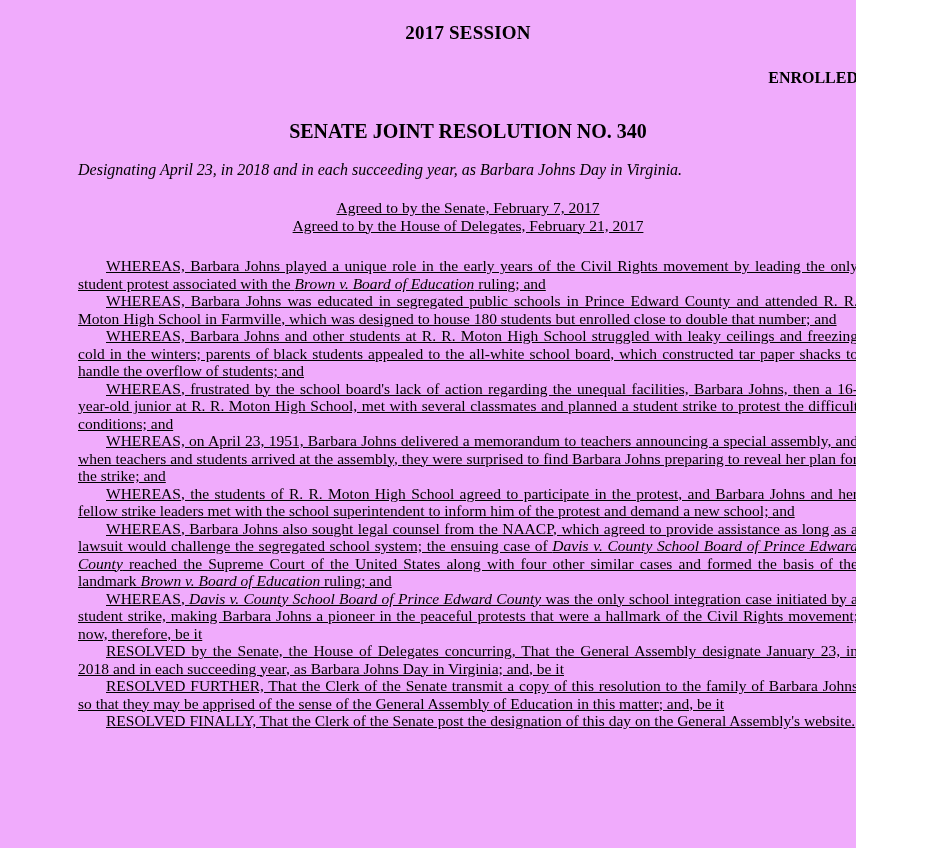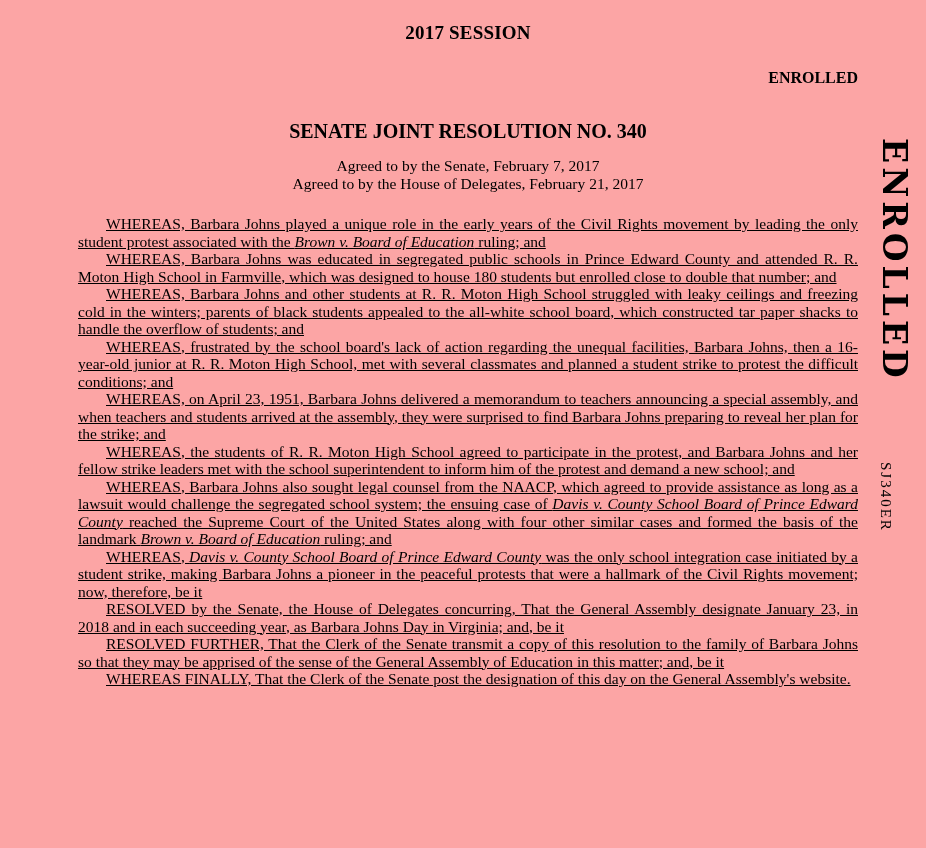--- a/index.html
+++ b/index.html
@@ -2,23 +2,23 @@
 <html><head>
 <meta charset="utf-8">
 <style>
   html, body {
     margin: 0;
     padding: 0;
     background: #ffffff;
   }
   .page {
     position: relative;
-    width: 926px;
+    width: 856px;
     height: 848px;
-    background: #fca5a5;
+    background: #f0abfc;
     color: #000000;
     font-family: "Liberation Serif", serif;
     overflow: hidden;
   }
   .main-column {
     position: absolute;
     left: 78px;
     top: 0;
     width: 780px;
   }
@@ -41,24 +41,25 @@
     font-weight: bold;
     text-align: center;
   }
   .designation {
     margin: 18px 0 0 0;
     font-size: 16px;
     font-style: italic;
     text-align: left;
   }
   .agreed {
-    margin-top: 14px;
+    margin-top: 20px;
     font-size: 15.5px;
     line-height: 17.5px;
     text-align: center;
+    text-decoration: underline;
   }
   .body-text {
     margin-top: 23px;
     font-size: 15.5px;
     line-height: 17.5px;
     text-align: justify;
   }
   .body-para {
     margin: 0;
     text-indent: 28px;
@@ -89,33 +90,34 @@
   }
 </style>
 </head>
 <body>
 
 <div class="page">
   <div class="main-column">
     <h1 class="session-title">2017 SESSION</h1>
     <div class="enrolled-line">ENROLLED</div>
     <h2 class="resolution-title">SENATE JOINT RESOLUTION NO. 340</h2>
+    <p class="designation">Designating April 23, in 2018 and in each succeeding year, as Barbara Johns Day in Virginia.</p>
     <div class="agreed">
         <div class="agreed-line">Agreed to by the Senate, February 7, 2017</div>
         <div class="agreed-line">Agreed to by the House of Delegates, February 21, 2017</div>
       </div>
     <div class="body-text">
         <p class="body-para"><span>WHEREAS, Barbara Johns played a unique role in the early years of the Civil Rights movement by leading the only student protest associated with the </span><i>Brown v. Board of Education</i><span> ruling; and</span></p>
         <p class="body-para"><span>WHEREAS, Barbara Johns was educated in segregated public schools in Prince Edward County and attended R. R. Moton High School in Farmville, which was designed to house 180 students but enrolled close to double that number; and</span></p>
         <p class="body-para"><span>WHEREAS, Barbara Johns and other students at R. R. Moton High School struggled with leaky ceilings and freezing cold in the winters; parents of black students appealed to the all-white school board, which constructed tar paper shacks to handle the overflow of students; and</span></p>
         <p class="body-para"><span>WHEREAS, frustrated by the school board's lack of action regarding the unequal facilities, Barbara Johns, then a 16-year-old junior at R. R. Moton High School, met with several classmates and planned a student strike to protest the difficult conditions; and</span></p>
         <p class="body-para"><span>WHEREAS, on April 23, 1951, Barbara Johns delivered a memorandum to teachers announcing a special assembly, and when teachers and students arrived at the assembly, they were surprised to find Barbara Johns preparing to reveal her plan for the strike; and</span></p>
         <p class="body-para"><span>WHEREAS, the students of R. R. Moton High School agreed to participate in the protest, and Barbara Johns and her fellow strike leaders met with the school superintendent to inform him of the protest and demand a new school; and</span></p>
         <p class="body-para"><span>WHEREAS, Barbara Johns also sought legal counsel from the NAACP, which agreed to provide assistance as long as a lawsuit would challenge the segregated school system; the ensuing case of </span><i>Davis v. County School Board of Prince Edward County</i><span> reached the Supreme Court of the United States along with four other similar cases and formed the basis of the landmark </span><i>Brown v. Board of Education</i><span> ruling; and</span></p>
         <p class="body-para"><span>WHEREAS, </span><i>Davis v. County School Board of Prince Edward County</i><span> was the only school integration case initiated by a student strike, making Barbara Johns a pioneer in the peaceful protests that were a hallmark of the Civil Rights movement; now, therefore, be it</span></p>
         <p class="body-para"><span>RESOLVED by the Senate, the House of Delegates concurring, That the General Assembly designate January 23, in 2018 and in each succeeding year, as Barbara Johns Day in Virginia; and, be it</span></p>
         <p class="body-para"><span>RESOLVED FURTHER, That the Clerk of the Senate transmit a copy of this resolution to the family of Barbara Johns so that they may be apprised of the sense of the General Assembly of Education in this matter; and, be it</span></p>
-        <p class="body-para"><span>WHEREAS FINALLY, That the Clerk of the Senate post the designation of this day on the General Assembly's website.</span></p>
+        <p class="body-para"><span>RESOLVED FINALLY, That the Clerk of the Senate post the designation of this day on the General Assembly's website.</span></p>
       </div>
   </div>
   <div class="vertical-enrolled">ENROLLED</div>
   <div class="vertical-code">SJ340ER</div>
 </div>
 
 </body></html>

